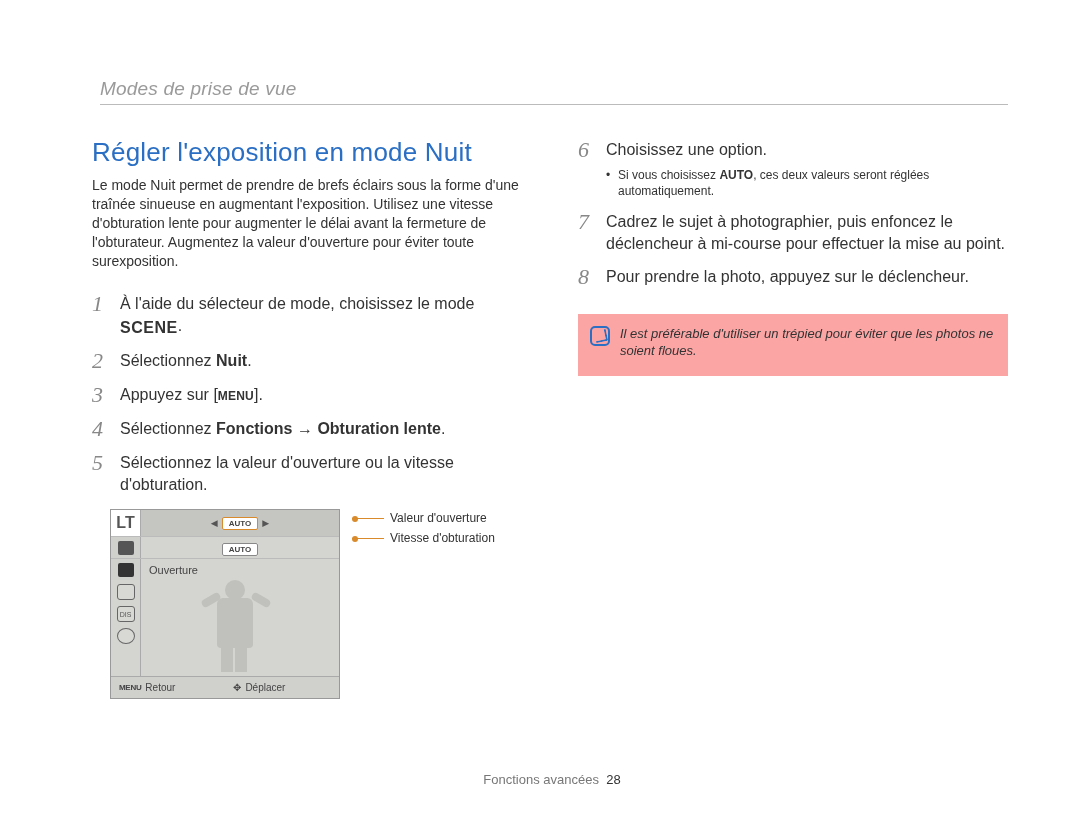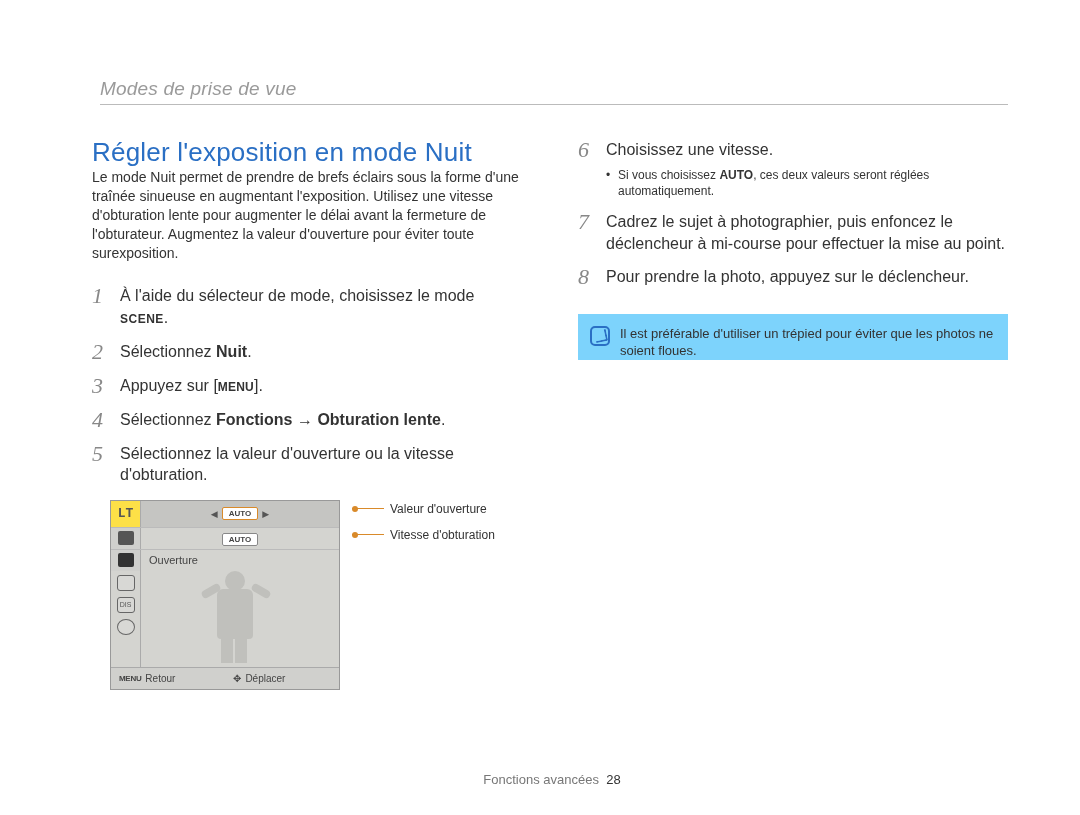--- a/index.html
+++ b/index.html
@@ -38,21 +38,21 @@
       gap: 56px;
     }
     .col {
       flex: 1;
       min-width: 0;
     }
     .section-title {
       font-size: 26px;
       font-weight: 400;
       color: #2a6fc4;
-      margin-bottom: 0;
+      margin-bottom: 8px;
       letter-spacing: 0.2px;
     }
     .intro-text {
       font-size: 14px;
       line-height: 1.35;
       color: #333;
       margin-bottom: 21px;
     }
     ol.steps {
       list-style: none;
@@ -73,21 +73,21 @@
       line-height: 1;
       padding-top: 2px;
     }
     .step-body {
       font-size: 16px;
       line-height: 1.35;
       padding-top: 2px;
     }
     .scene-badge {
       font-family: 'Arial Black', sans-serif;
-      font-size: 12px;
+      font-size: 16px;
       font-weight: 900;
       letter-spacing: 0.5px;
       display: inline-block;
       vertical-align: middle;
       padding-top: 1px;
     }
     .menu-badge {
       font-family: 'Arial Black', sans-serif;
       font-size: 12px;
       font-weight: 900;
@@ -126,26 +126,25 @@
       display: flex;
       align-items: stretch;
       height: 26px;
       background: #c5c5c2;
     }
     .cs-lt {
       width: 30px;
       display: flex;
       align-items: center;
       justify-content: center;
-      font-size: 13px;
+      font-size: 16px;
       font-weight: 700;
       color: #555;
       border-right: 1px solid #aaa;
-      background: #fde047;
-      font-family: Liberation Mono, monospace;
+      background: #ffffff;
     }
     .cs-top-rest {
       flex: 1;
       display: flex;
       align-items: center;
       justify-content: center;
       gap: 4px;
     }
     .auto-pill {
       font-size: 8px;
@@ -279,21 +278,21 @@
       font-size: 8px;
       font-weight: 900;
       letter-spacing: -0.3px;
     }
     .nav-diamond {
       font-size: 10px;
     }
     .annotations {
       display: flex;
       flex-direction: column;
-      gap: 12px;
+      gap: 6px;
       padding-top: 2px;
     }
     .anno {
       display: flex;
       align-items: center;
       font-size: 12px;
       color: #333;
     }
     .anno-line {
       width: 32px;
@@ -307,27 +306,28 @@
       position: absolute;
       left: 0;
       top: -3px;
       width: 6px;
       height: 6px;
       background: #d98a2a;
       border-radius: 50%;
     }
     .note-box {
       margin-top: 26px;
-      background: #7dd3fc;
-      padding: 12px 14px 0 12px;
+      background: #fca5a5;
+      padding: 12px 14px 16px 12px;
       display: flex;
       align-items: flex-start;
       gap: 10px;
       font-size: 13px;
       line-height: 1.3;
+      font-style: italic;
     }
     .note-icon {
       width: 20px;
       height: 20px;
       min-width: 20px;
       border: 2px solid #2a6fc4;
       border-radius: 5px;
       display: flex;
       align-items: center;
       justify-content: center;
@@ -464,21 +464,21 @@
         </div>
       </div>
     </div>
   </div>
 
   <div class="col">
     <ol class="steps">
       <li class="step">
         <span class="step-num">6</span>
         <span class="step-body">
-          <span>Choisissez une vitesse.</span>
+          <span>Choisissez une option.</span>
           <div class="sub-bullet">
             <span>Si vous choisissez </span><span class="bold">AUTO</span><span>, ces deux valeurs seront réglées automatiquement.</span>
           </div>
         </span>
       </li>
       <li class="step">
         <span class="step-num">7</span>
         <span class="step-body">Cadrez le sujet à photographier, puis enfoncez le déclencheur à mi-course pour effectuer la mise au point.</span>
       </li>
       <li class="step">

